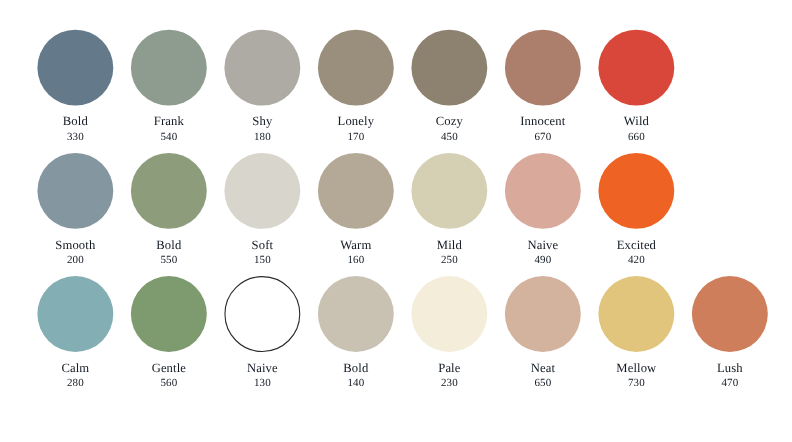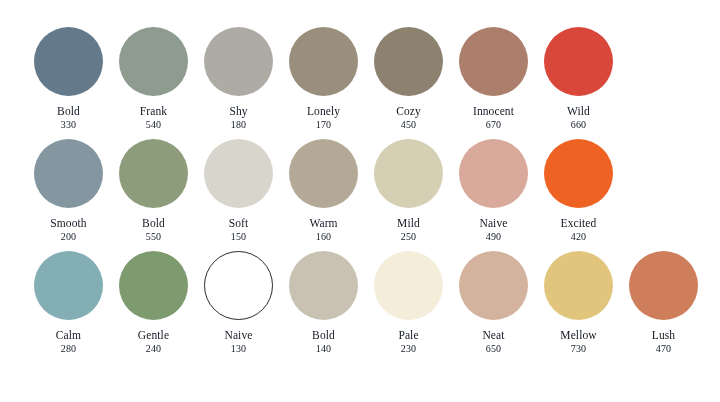--- a/index.html
+++ b/index.html
@@ -147,21 +147,21 @@
     </div>
   <div class="palette-row">
       <div class="swatch-cell">
         <div class="swatch-circle" style="background: rgb(131, 174, 180);"></div>
         <div class="swatch-label">Calm</div>
         <div class="swatch-code">280</div>
       </div>
       <div class="swatch-cell">
         <div class="swatch-circle" style="background: rgb(126, 154, 111);"></div>
         <div class="swatch-label">Gentle</div>
-        <div class="swatch-code">240</div>
+        <div class="swatch-code">560</div>
       </div>
       <div class="swatch-cell">
         <div class="swatch-circle outlined" style="background: rgb(255, 255, 255);"></div>
         <div class="swatch-label">Naive</div>
         <div class="swatch-code">130</div>
       </div>
       <div class="swatch-cell">
         <div class="swatch-circle" style="background: rgb(201, 194, 179);"></div>
         <div class="swatch-label">Bold</div>
         <div class="swatch-code">140</div>

